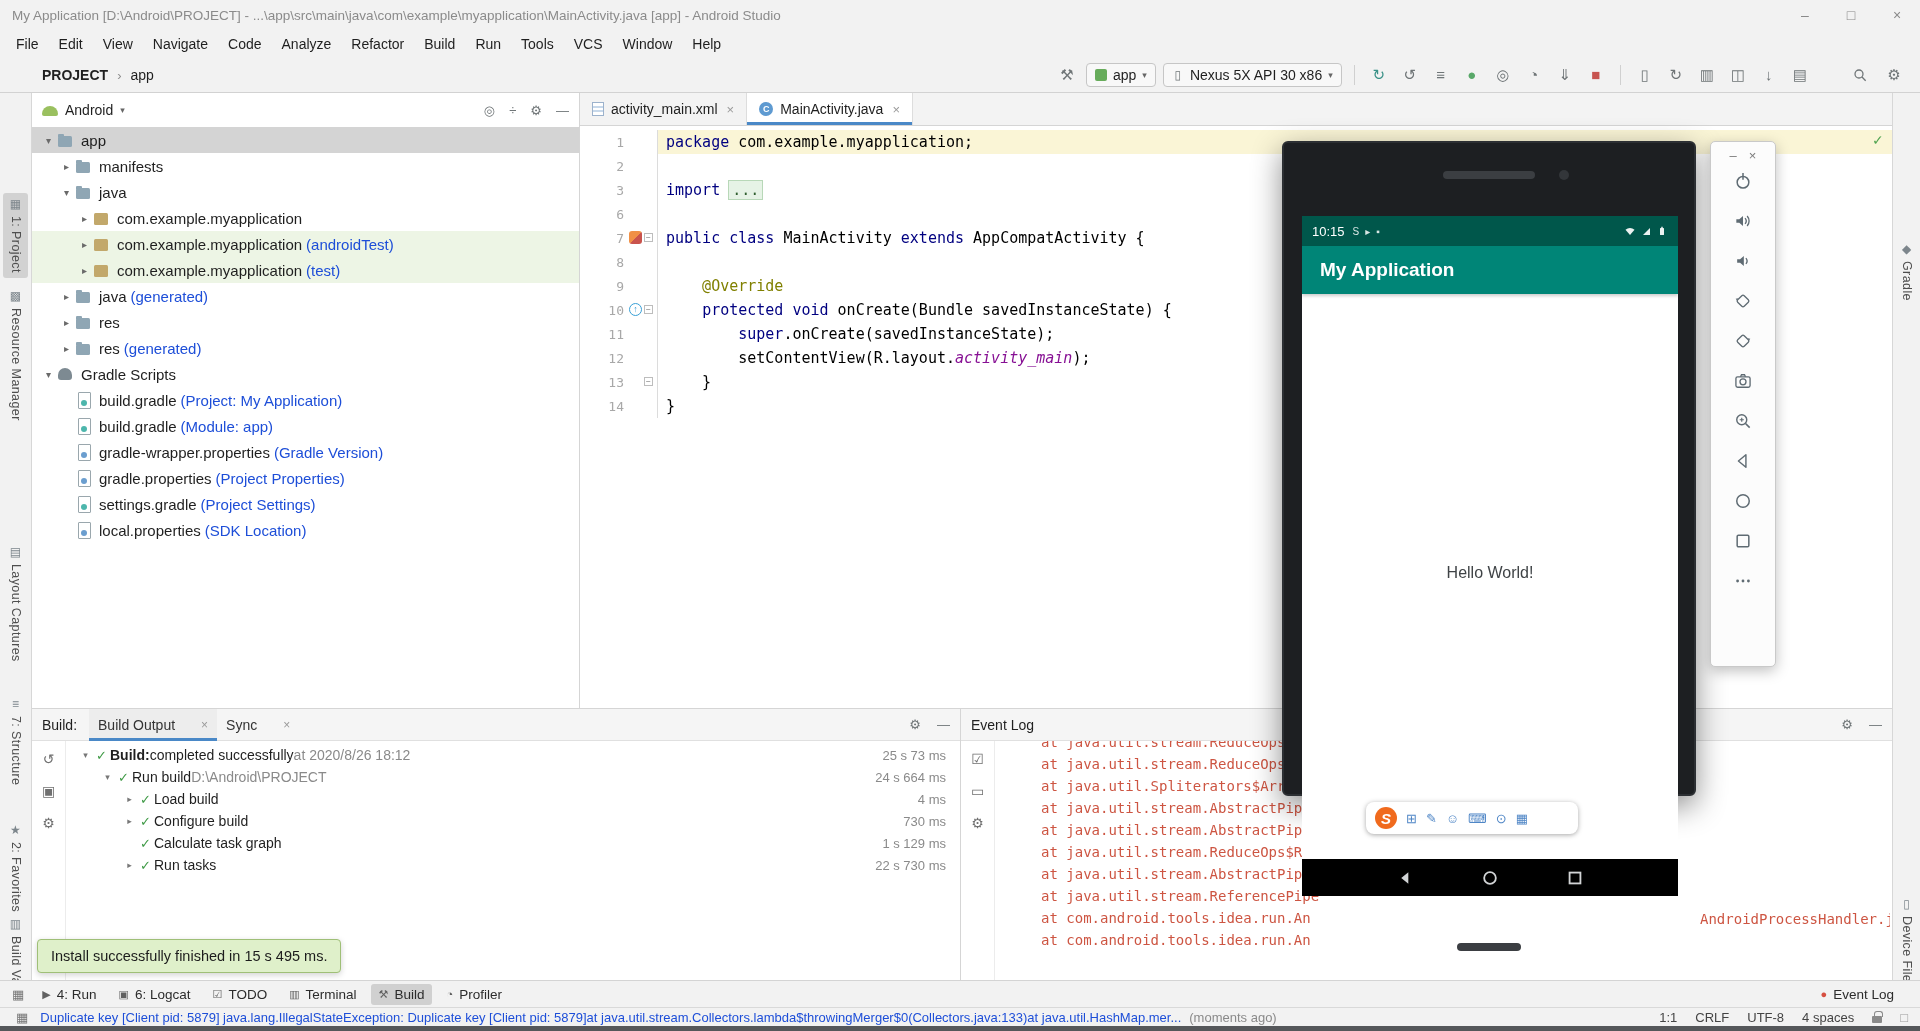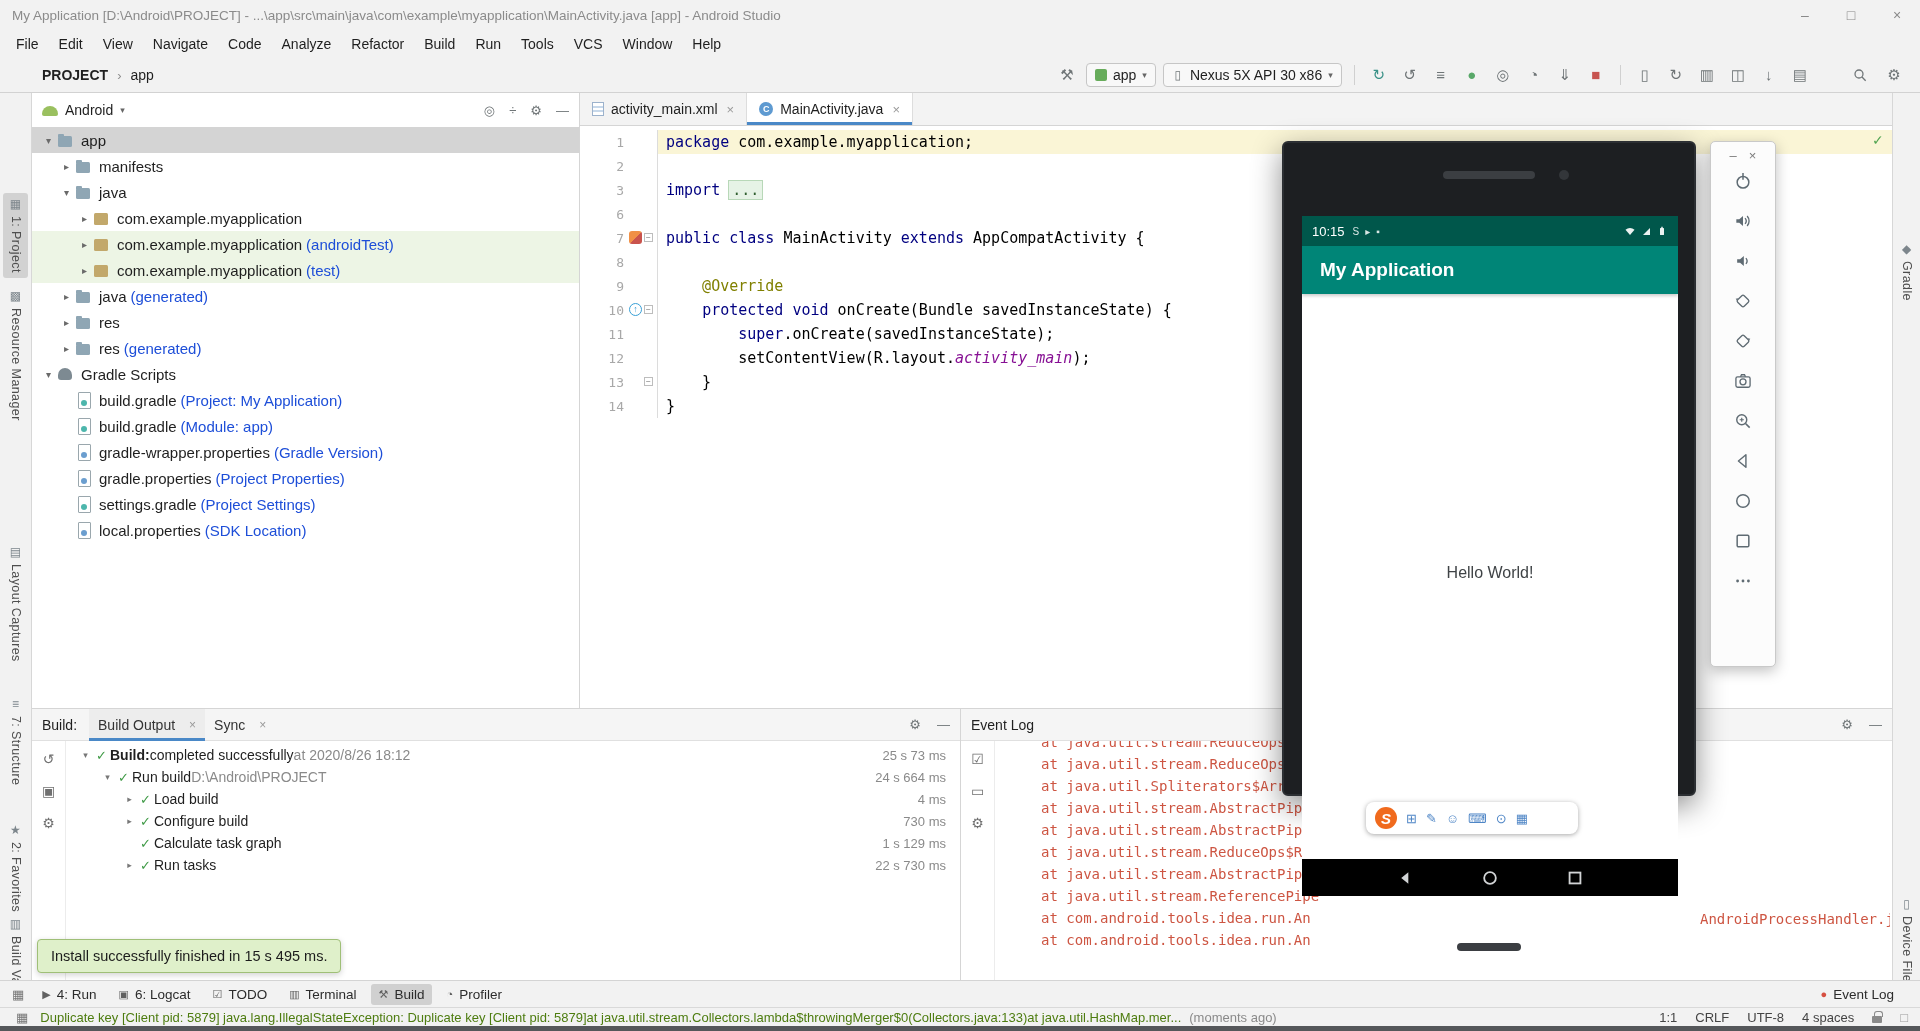--- a/index.html
+++ b/index.html
@@ -86,21 +86,21 @@
            background:linear-gradient(135deg,#f09046 0 50%,#c9534d 50%)}
   .g-ovr{position:absolute;left:5px;top:5px;width:13px;height:13px;border-radius:50%;border:1.5px solid #389fd6;
          color:#389fd6;font-size:9px;line-height:10px;text-align:center;font-family:"Liberation Sans",sans-serif}
   .g-fold{position:absolute;right:4px;top:7px;width:9px;height:9px;border:1px solid #bdbdbd;color:#8a8a8a;
           font-size:8px;line-height:7px;text-align:center;background:#fff}
   .insp-check{position:absolute;left:1872px;top:132px;color:#52a552;font-size:14px;z-index:5}
 
   
   .tw-head{height:32px;background:#f5f5f5;border-bottom:1px solid #e0e0e0;display:flex;align-items:center;padding:0 10px;gap:4px}
   .tw-title{font-size:14px;color:#1f1f1f;margin-right:8px}
-  .tw-tab{display:flex;align-items:center;gap:12px;height:32px;padding:0 9px;font-size:14px;color:#333}
+  .tw-tab{display:flex;align-items:center;gap:24px;height:32px;padding:0 9px;font-size:14px;color:#333}
   .tw-tab.sel{box-shadow:inset 0 -3px 0 #4a88c7;background:#ededed}
   .tw-tab .tab-close{font-size:12px}
   .tw-head-icons{margin-left:auto;display:flex;gap:16px;color:#6f7577;font-size:13px}
   .buildpanel{position:absolute;left:32px;top:708px;width:928px;height:272px;background:#fff;border-top:1px solid #d5d5d5;display:flex;flex-direction:column}
   .bp-body{flex:1;display:flex;overflow:hidden}
   .side-col{width:34px;border-right:1px solid #ececec;display:flex;flex-direction:column;align-items:center;
             gap:16px;padding-top:10px;color:#707070;font-size:14px;flex:none}
   .bp-rows{flex:1;padding-top:3px}
   .brow{height:22px;display:flex;align-items:center;font-size:14px;white-space:nowrap}
   .b-arr{width:15px;text-align:center;font-size:9px;color:#777;flex:none}
@@ -119,21 +119,21 @@
   
   .bottombar{position:absolute;left:0;top:980px;width:1920px;height:27px;background:#f2f2f2;border-top:1px solid #d4d4d4;
              display:flex;align-items:center;padding:0 8px;gap:6px;font-size:13.5px}
   .bb-item{display:flex;align-items:center;gap:6px;padding:3px 8px;border-radius:3px;color:#2c2c2c}
   .bb-item.sel{background:#d0d0d0}
   .bb-ico{font-size:11px;color:#616161}
   .bb-right{margin-left:auto;display:flex;gap:6px;margin-right:10px}
   .switcher{color:#777;font-size:13px;padding:0 4px}
   .statusbar{position:absolute;left:0;top:1007px;width:1920px;height:19px;background:#f2f2f2;border-top:1px solid #d9d9d9;
              display:flex;align-items:center;padding:0 12px;font-size:13px;gap:8px}
-  .sb-msg{max-width:1380px;overflow:hidden;text-overflow:ellipsis;white-space:nowrap;color:#4d7c0f}
+  .sb-msg{max-width:1380px;overflow:hidden;text-overflow:ellipsis;white-space:nowrap;color:#1d4ed8}
   .sb-time{color:#8a8a8a;white-space:nowrap}
   .sb-right{margin-left:auto;display:flex;align-items:center;gap:18px;color:#444}
   .lock{position:relative;width:10px;height:7px;background:#8a8a8a;border-radius:1px;margin-top:4px}
   .lock::before{content:"";position:absolute;left:1.5px;top:-5px;width:7px;height:5px;border:1.5px solid #8a8a8a;
                 border-bottom:none;border-radius:3px 3px 0 0}
   .bottomedge{position:absolute;left:0;top:1026px;width:1920px;height:5px;background:#55575a}
 
   
   .tooltip{position:absolute;left:37px;top:939px;height:34px;display:flex;align-items:center;padding:0 13px;
            background:#dff0ca;border:1px solid #9fbf77;border-radius:4px;font-size:14.5px;color:#1c1c1c;

